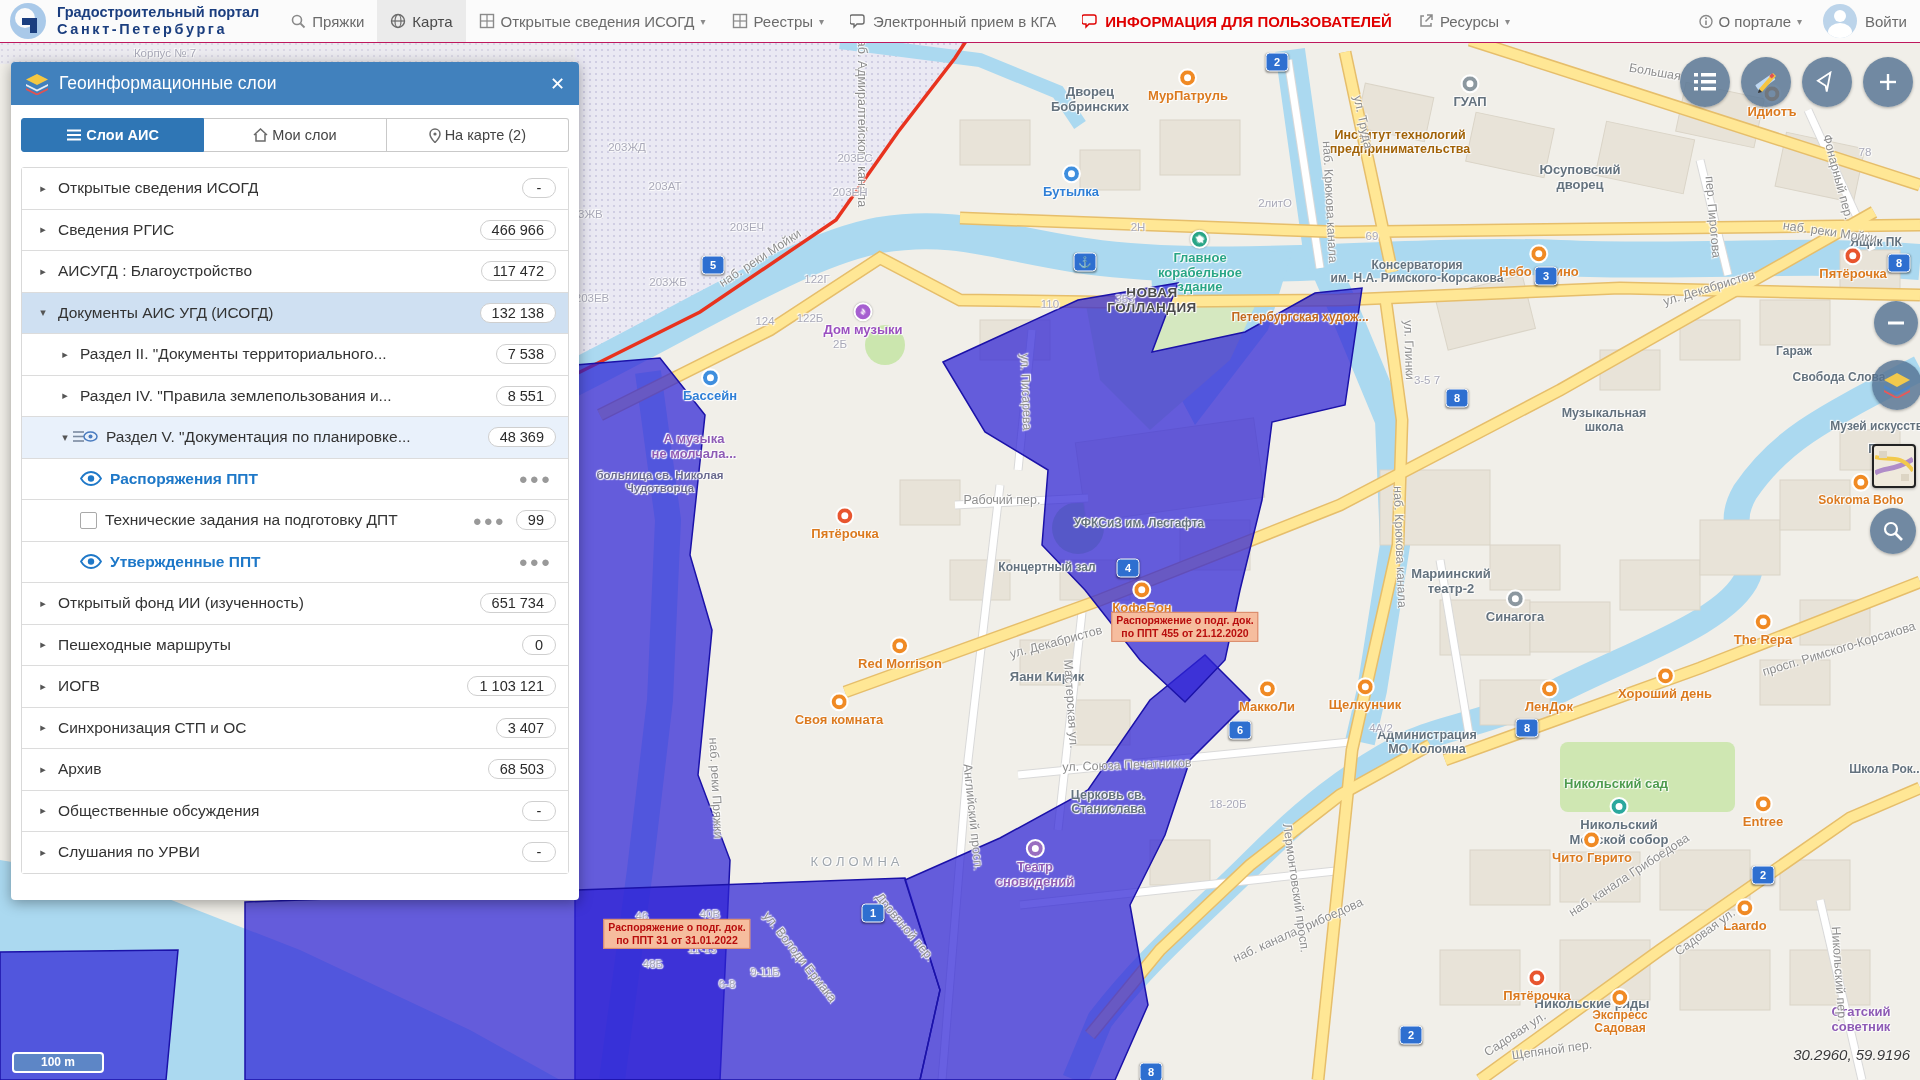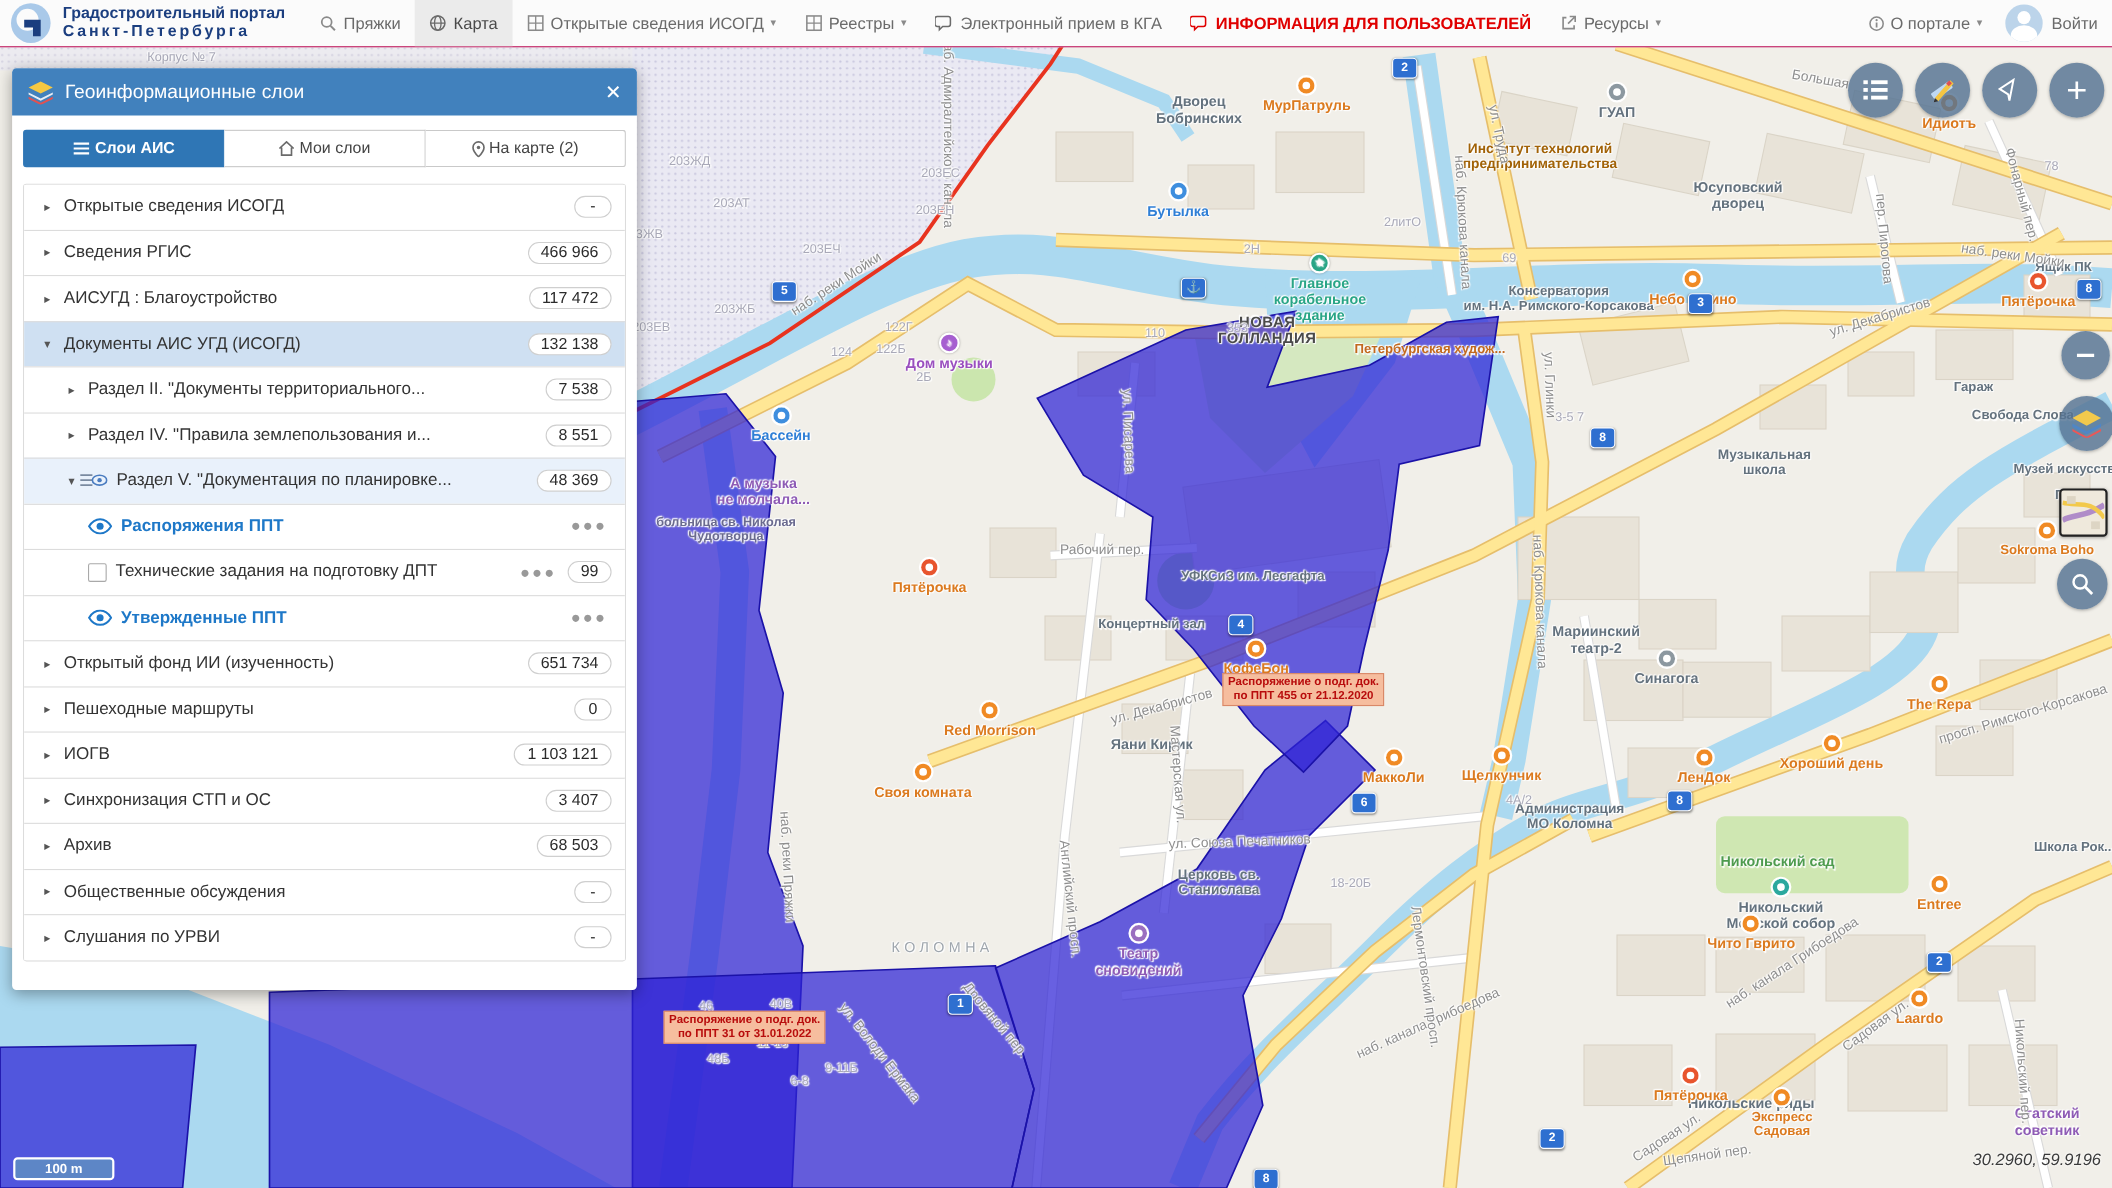--- a/index.html
+++ b/index.html
@@ -540,21 +540,21 @@
         </div>
         <div class="lbl k-parcel" style="left: 1125px; top: 299px;">
           <div>353</div>
         </div>
         <div class="lbl k-parcel" style="left: 1050px; top: 304px;">
           <div>110</div>
         </div>
         <div class="lbl k-parcel" style="left: 765px; top: 321px;">
           <div>124</div>
         </div>
-        <div class="lbl k-parcel" style="left: 817px; top: 298px;">
+        <div class="lbl k-parcel" style="left: 817px; top: 279px;">
           <div>122Г</div>
         </div>
         <div class="lbl k-parcel" style="left: 810px; top: 318px;">
           <div>122Б</div>
         </div>
         <div class="lbl k-parcel" style="left: 840px; top: 344px;">
           <div>2Б</div>
         </div>
         <div class="lbl k-parcel" style="left: 1865px; top: 128px; margin-top: 24px;">
           <div>78</div>

